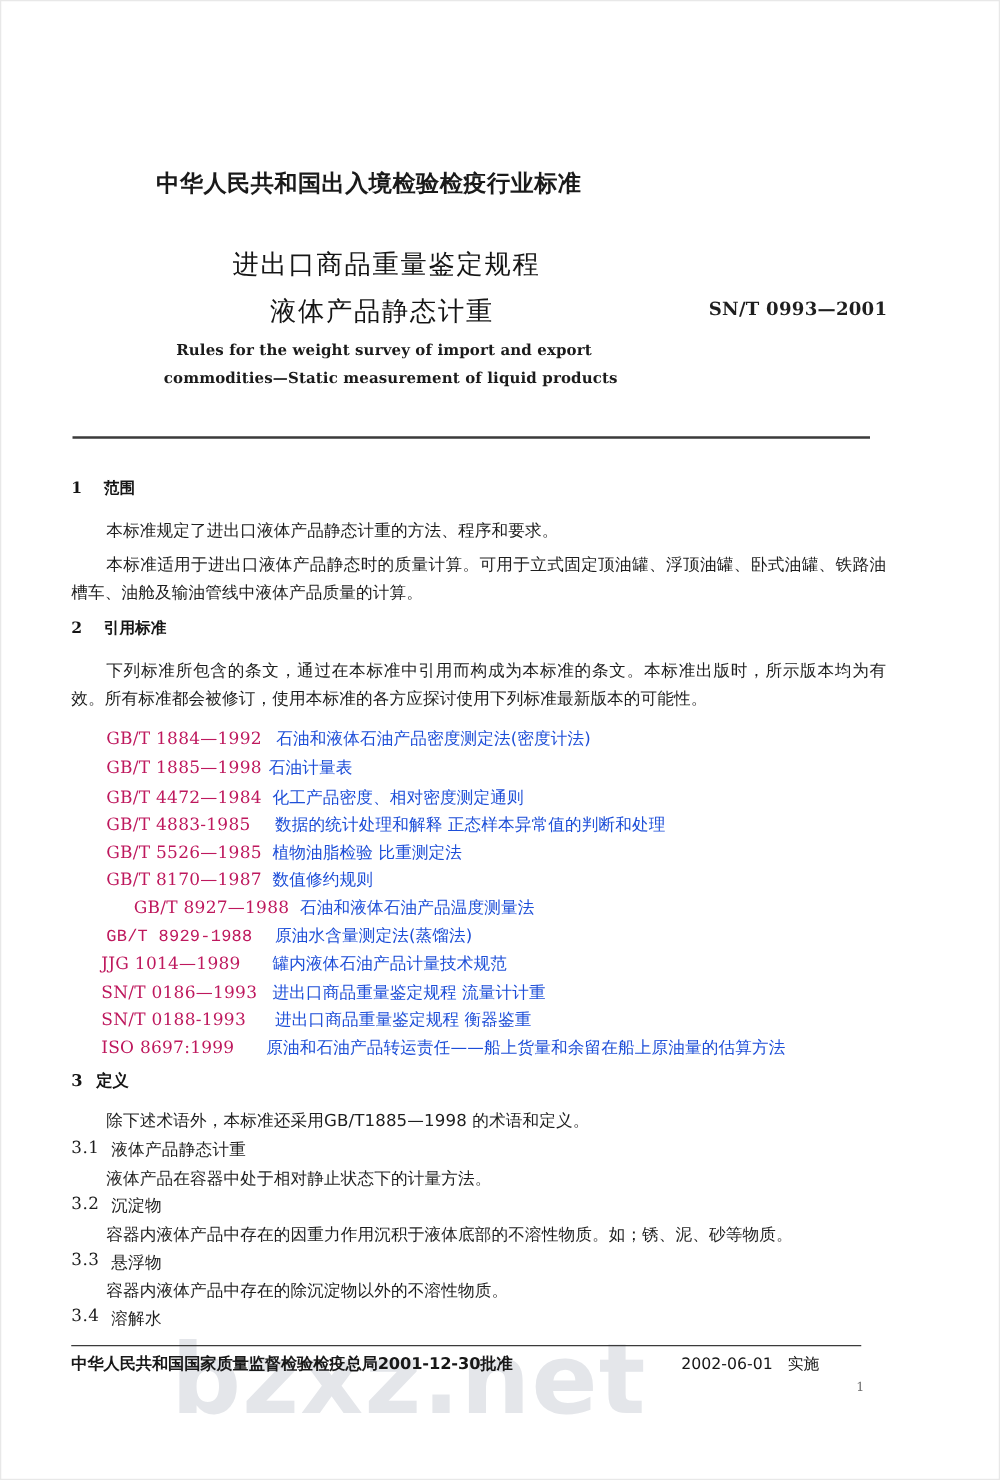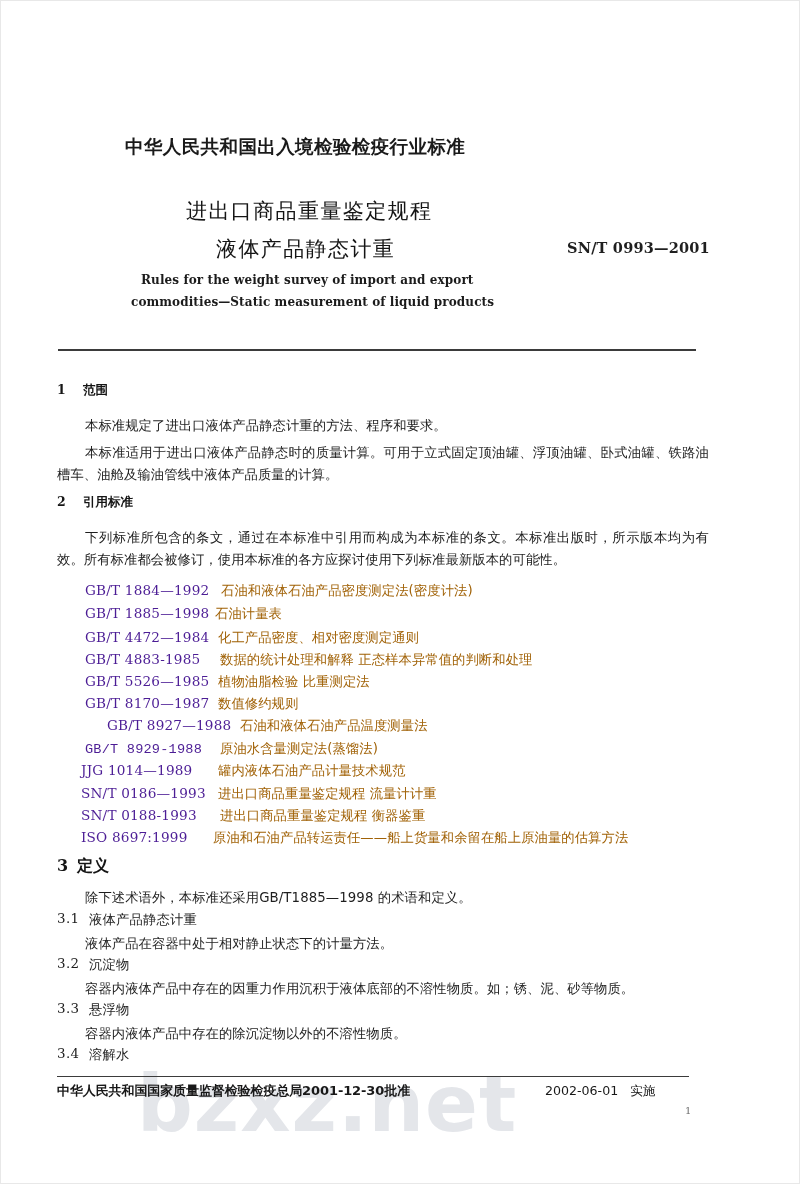--- a/index.html
+++ b/index.html
@@ -148,26 +148,26 @@
     position: absolute;
     font-size: 13.3px;
     white-space: nowrap;
     color: #1e1e1e;
   }
   .ref-code {
     display: inline-block;
     font-family: "DejaVu Serif", "Liberation Serif", serif;
     font-size: 13.6px;
     letter-spacing: 0.2px;
-    color: #4c1d95;
+    color: #be185d;
   }
   .ref-name {
     font-family: "DejaVu Sans", sans-serif;
     font-size: 13.3px;
-    color: #a16207;
+    color: #1d4ed8;
     letter-spacing: 0.1px;
   }
 
   
   .def-num {
     position: absolute;
     font-family: "DejaVu Serif", "Liberation Serif", serif;
     font-size: 13.4px;
     color: #1d1d1d;
     white-space: nowrap;
@@ -286,21 +286,21 @@
     <div class="ref-row" style="left:80px; top:784px;">
       <span class="ref-code" style="width:137px;">SN/T    0186—1993</span><span class="ref-name">进出口商品重量鉴定规程    流量计计重</span>
     </div>
     <div class="ref-row" style="left:80px; top:806px;">
       <span class="ref-code" style="width:139px;">SN/T     0188-1993</span><span class="ref-name">进出口商品重量鉴定规程    衡器鉴重</span>
     </div>
     <div class="ref-row" style="left:80px; top:828px;">
       <span class="ref-code" style="width:132px;">ISO  8697:1999</span><span class="ref-name">原油和石油产品转运责任——船上货量和余留在船上原油量的估算方法</span>
     </div>
 
-    <div class="sec-head" style="left:56px; top:855px; font-size:16px;">
+    <div class="sec-head" style="left:56px; top:855px; font-size:13px;">
       <span class="sec-num" style="width:20px;">3</span><span>定义</span>
     </div>
 
     <div class="para" style="left:84px; top:886px;">除下述术语外，本标准还采用GB/T1885—1998    的术语和定义。</div>
 
     <div class="def-num" style="left:56px; top:910px;">3.1</div>
     <div class="def-term" style="left:88px; top:910px;">液体产品静态计重</div>
     <div class="para" style="left:84px; top:932px;">液体产品在容器中处于相对静止状态下的计量方法。</div>
 
     <div class="def-num" style="left:56px; top:955px;">3.2</div>

